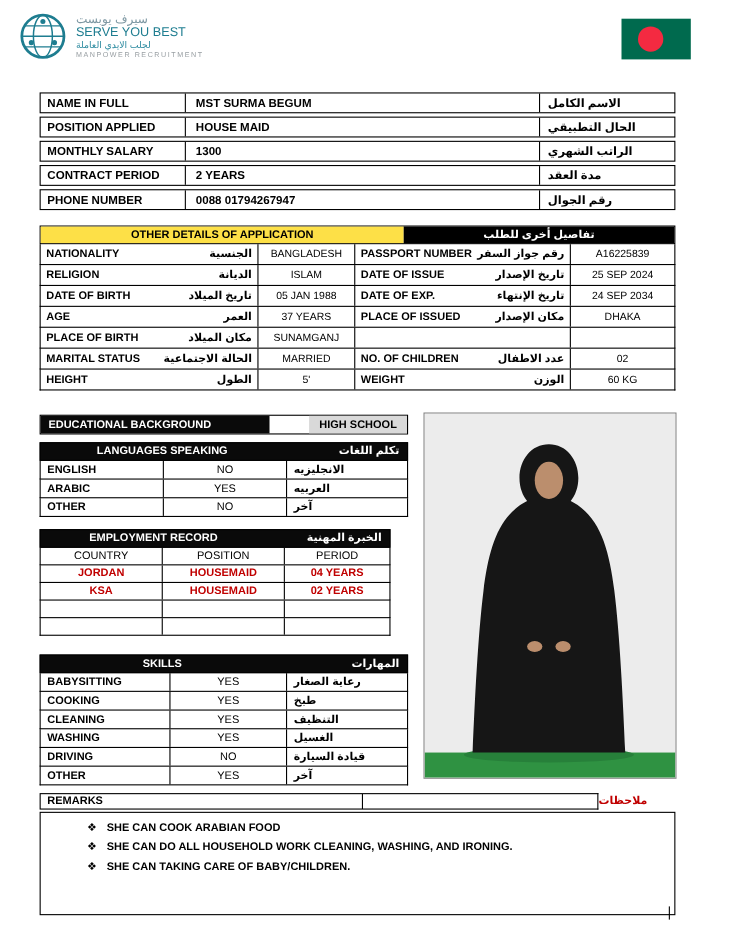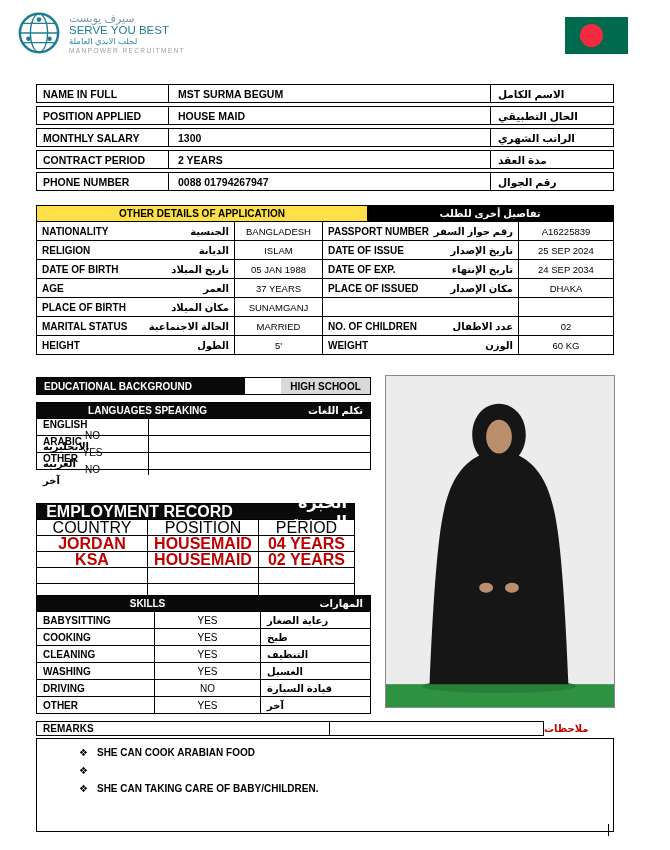--- a/index.html
+++ b/index.html
@@ -46,27 +46,27 @@
   .hdr .en { flex:1; text-align:center; }
   .hdr .ar { width:112px; text-align:right; padding-right:7px; direction:rtl; }
 
   
   .edu { left:36px; top:377px; width:335px; height:18px; display:flex; border:1px solid #000; font-size:10px; font-weight:bold;gap:36px; }
   .edu-title { width:208px; background:#0a0a0a; color:#fff; display:flex; align-items:center; padding:0 7px; }
   .edu-value { flex:1; background:#d9d9d9; display:flex; align-items:center; justify-content:center; }
 
   
   .lang { left:36px; top:402px; width:335px; font-size:10px; }
-  .l-row { display:flex; height:17px; border:1px solid #000; border-top:none;flex-direction:column; }
+  .l-row { display:flex; height:17px; border:1px solid #000; border-top:none; }
   .l-name  { width:112px; font-weight:bold; display:flex; align-items:center; padding:0 6px; border-right:1px solid #000; }
   .l-value { width:112px; display:flex; align-items:center; justify-content:center; border-right:1px solid #000; }
   .l-ar    { flex:1; display:flex; align-items:center; justify-content:flex-end; padding:0 6px; font-weight:bold; direction:rtl; }
 
   
-  .emp { left:36px; top:503px; width:319px; font-size:16px; }
+  .emp { left:36px; top:481px; width:319px; font-size:10px; }
   .e-cols { display:flex; height:16px; border:1px solid #000; border-top:none; font-weight:normal; }
   .e-cols div { width:111px; display:flex; align-items:center; justify-content:center; border-right:1px solid #000; }
   .e-cols div:last-child { border-right:none; flex:1; }
   .e-row { display:flex; height:16px; border:1px solid #000; border-top:none; }
   .e-row div { width:111px; display:flex; align-items:center; justify-content:center; border-right:1px solid #000; }
   .e-row div:last-child { border-right:none; flex:1; }
   .red { color:#c00000; font-weight:bold; }
 
   
   .skills { left:36px; top:595px; width:335px; font-size:10px; }
@@ -358,20 +358,21 @@
     <div class="rh-ar">ملاحظات</div>
   </div>
 
   <div class="abs remarks-box">
     <div class="r-item">
       <span class="r-bullet">❖</span>
       <span>SHE CAN COOK ARABIAN FOOD</span>
     </div>
     <div class="r-item">
       <span class="r-bullet">❖</span>
+      <span>SHE CAN DO ALL HOUSEHOLD WORK CLEANING, WASHING, AND IRONING.</span>
     </div>
     <div class="r-item">
       <span class="r-bullet">❖</span>
       <span>SHE CAN TAKING CARE OF BABY/CHILDREN.</span>
     </div>
   </div>
 
   <div class="abs cursor-mark"></div>
 
 </div>

